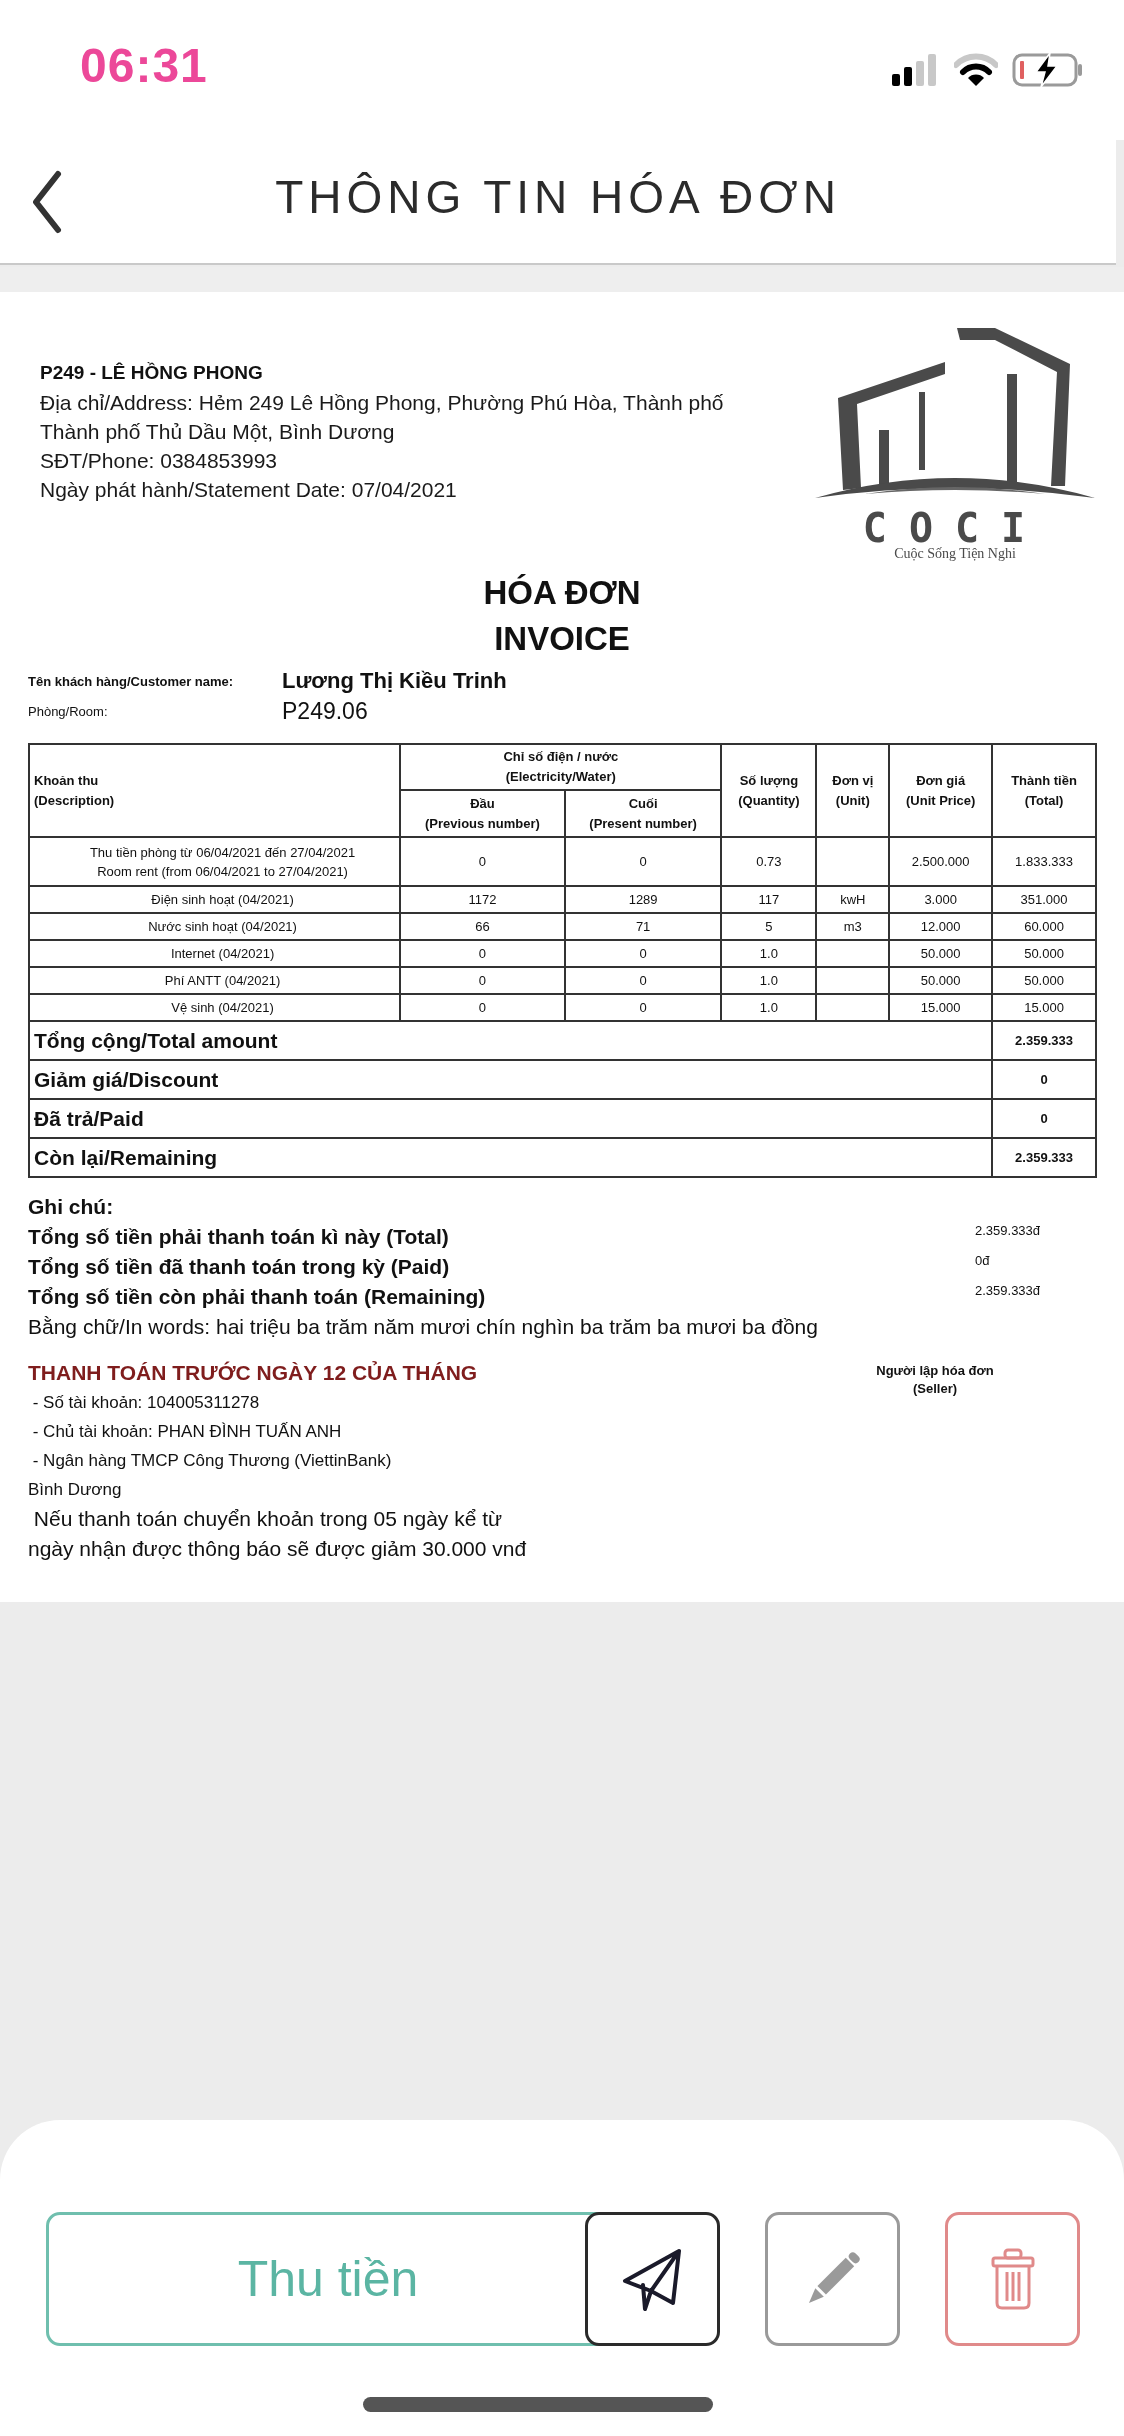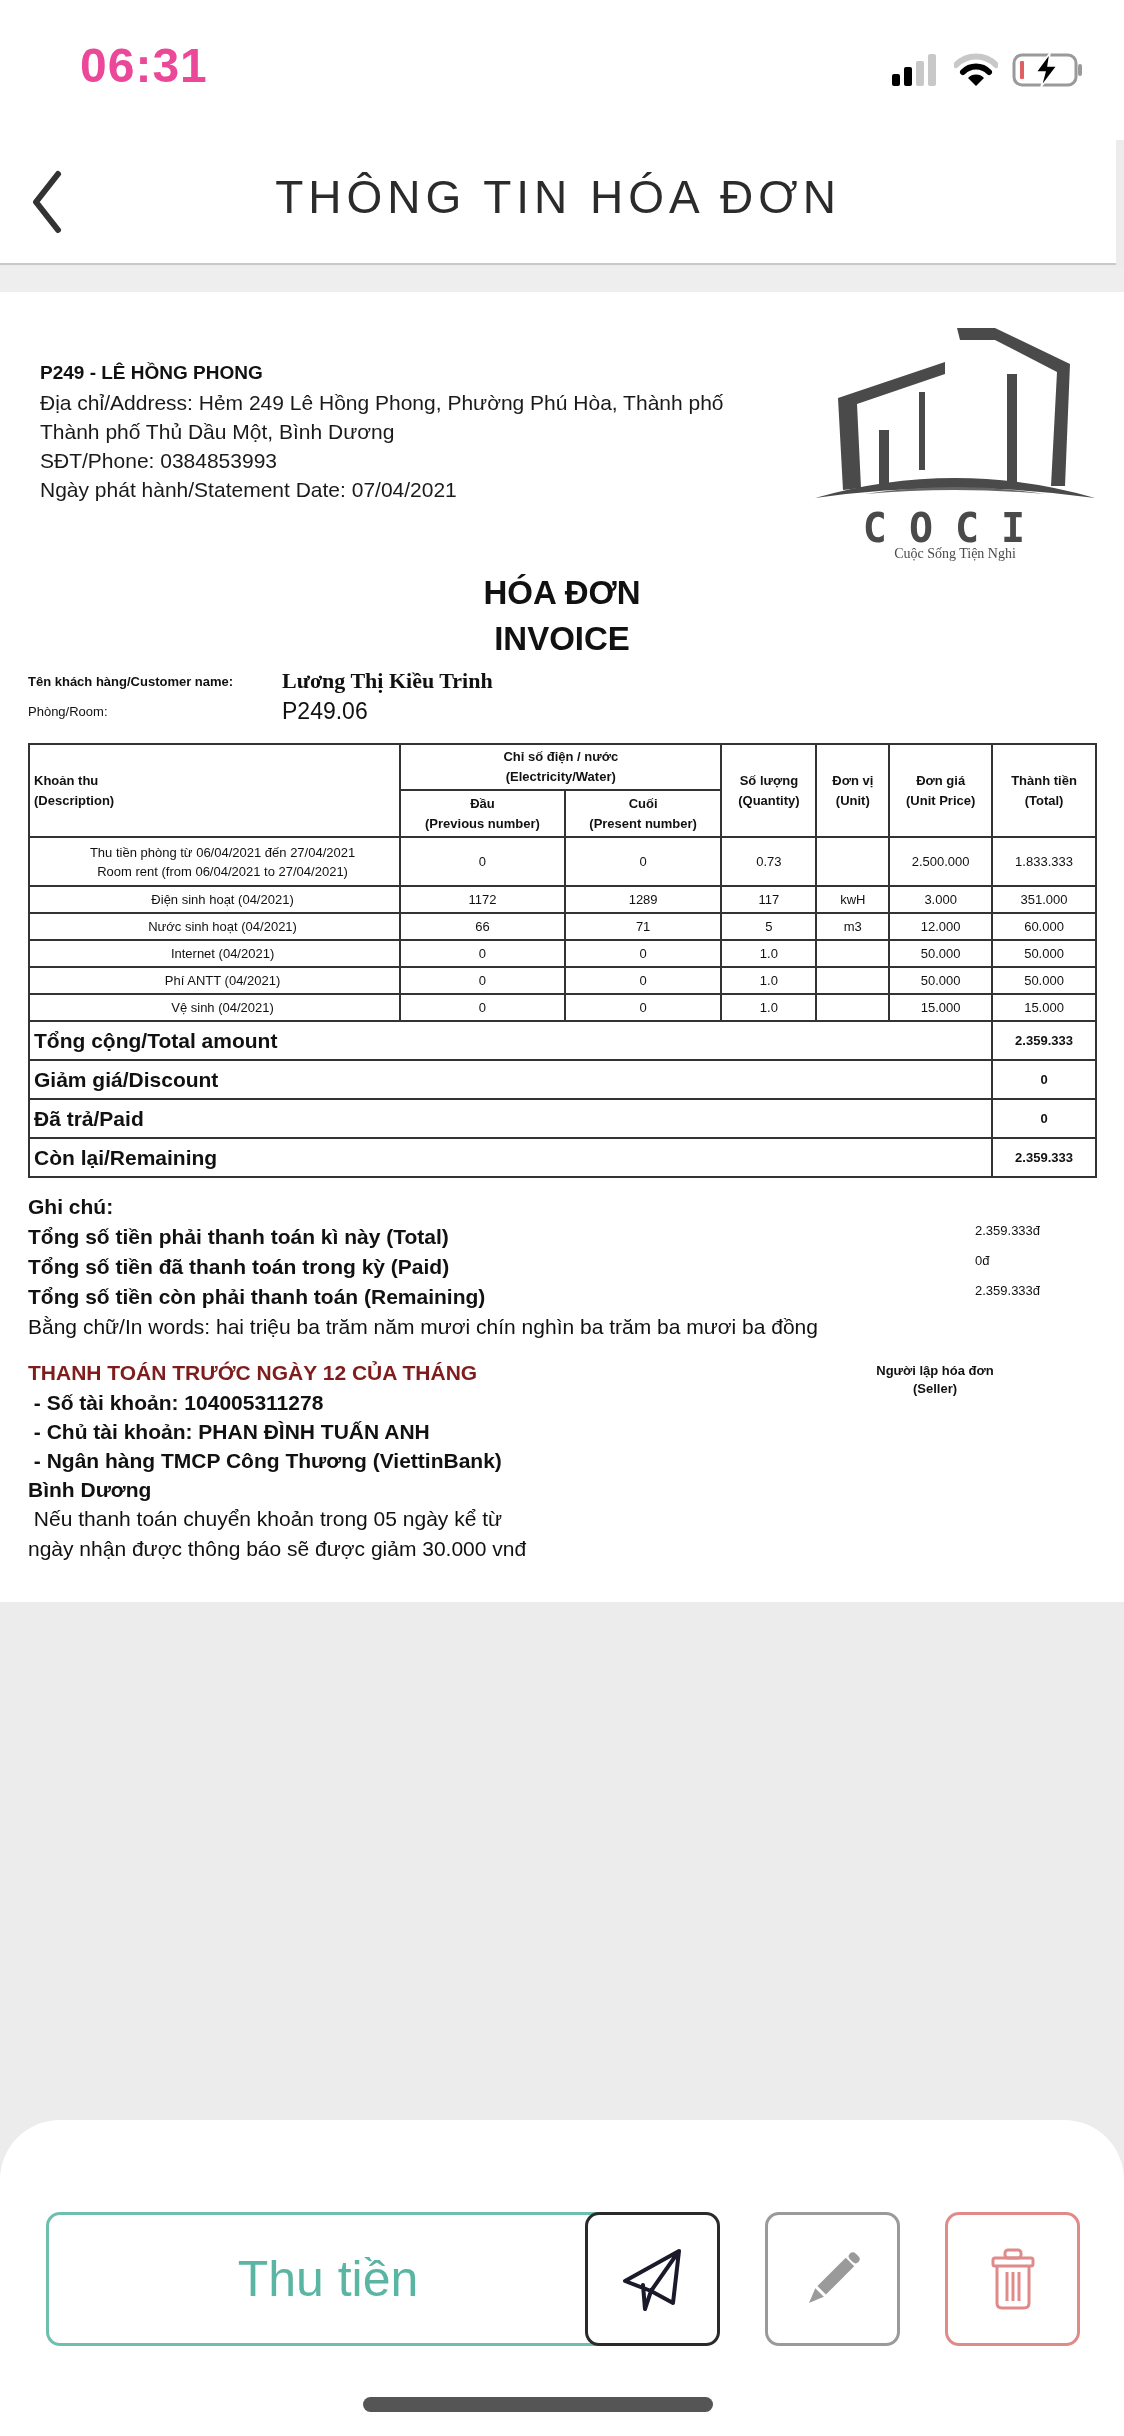--- a/index.html
+++ b/index.html
@@ -25,21 +25,21 @@
   .company .line { font-size: 21px; line-height: 29px; color: #1a1a1a; }
   .logo { position: absolute; left: 805px; top: 26px; width: 300px; height: 240px; }
 
   .inv-title { position: absolute; left: 0; right: 0; top: 278px; text-align: center; font-size: 33px; font-weight: 700; line-height: 46px; margin-left: 0px; }
   .inv-title div { padding-left: 0; }
   .cust { position: absolute; left: 28px; top: 382px; width: 700px; }
   .cust .row { position: relative; height: 30px; }
   .cust .lbl { position: absolute; left: 0; top: 0; font-size: 13px; font-weight: 700; }
   .cust .lbl.normal { font-weight: 400; }
   .cust .val { position: absolute; left: 254px; top: -6px; font-size: 23px; }
-  .cust .val.bold { font-weight: 700; font-size: 22px; font-family: Liberation Serif, serif; }
+  .cust .val.bold { font-weight: 700; font-size: 22px; }
 
   
   table.items { position: absolute; left: 28px; top: 451px; width: 1069px; border-collapse: collapse; font-size: 13px; }
   table.items td, table.items th { border: 2px solid #333; text-align: center; vertical-align: middle; font-weight: 400; }
   table.items th { font-weight: 700; font-size: 13px; line-height: 20px; }
   table.items th.desc { text-align: left; padding-left: 4px; }
   table.items td.desc { text-align: center; padding-left: 16px; line-height: 19px; }
   table.items tr.hdr1 { height: 46px; }
   table.items tr.hdr2 { height: 47px; }
   table.items tr.r-tall { height: 49px; }
@@ -49,21 +49,21 @@
   table.items td.tot-val { font-weight: 700; font-size: 13px; }
 
   .notes { position: absolute; left: 28px; top: 900px; width: 1070px; }
   .notes .head { font-size: 21px; font-weight: 700; line-height: 30px; }
   .notes .nrow { position: relative; font-size: 21px; font-weight: 700; line-height: 30px; }
   .notes .nrow .amt { position: absolute; left: 947px; top: -6px; font-size: 13px; font-weight: 400; }
   .notes .words { font-size: 21px; line-height: 30px; }
 
   .pay { position: absolute; left: 28px; top: 1066px; width: 700px; }
   .pay .warn { color: #7f1d1d; font-size: 21px; font-weight: 700; line-height: 30px; }
-  .pay .b { font-size: 21px; font-weight: 700; line-height: 29px; }
+  .pay .b { font-size: 17px; font-weight: 400; line-height: 29px; }
   .pay .n { font-size: 21px; line-height: 30px; }
   .seller { position: absolute; left: 850px; top: 1070px; width: 170px; text-align: center; font-size: 13px; font-weight: 700; line-height: 18px; }
 
   
   .sheet { position: absolute; left: 0; top: 2120px; width: 1124px; height: 316px; background: #fff; border-top-left-radius: 60px; border-top-right-radius: 60px; }
   .btn { position: absolute; top: 92px; height: 134px; background: #fff; border-radius: 14px; display: flex; align-items: center; justify-content: center; cursor: pointer; }
   .btn-collect { left: 46px; width: 564px; border: 3px solid #6fbfae; color: #5bb5a3; font-size: 50px; }
   .btn-send { left: 585px; width: 135px; border: 3px solid #2a2a2a; }
   .btn-edit { left: 765px; width: 135px; border: 3px solid #9a9a9a; }
   .btn-del { left: 945px; width: 135px; border: 3px solid #e08a8a; }

